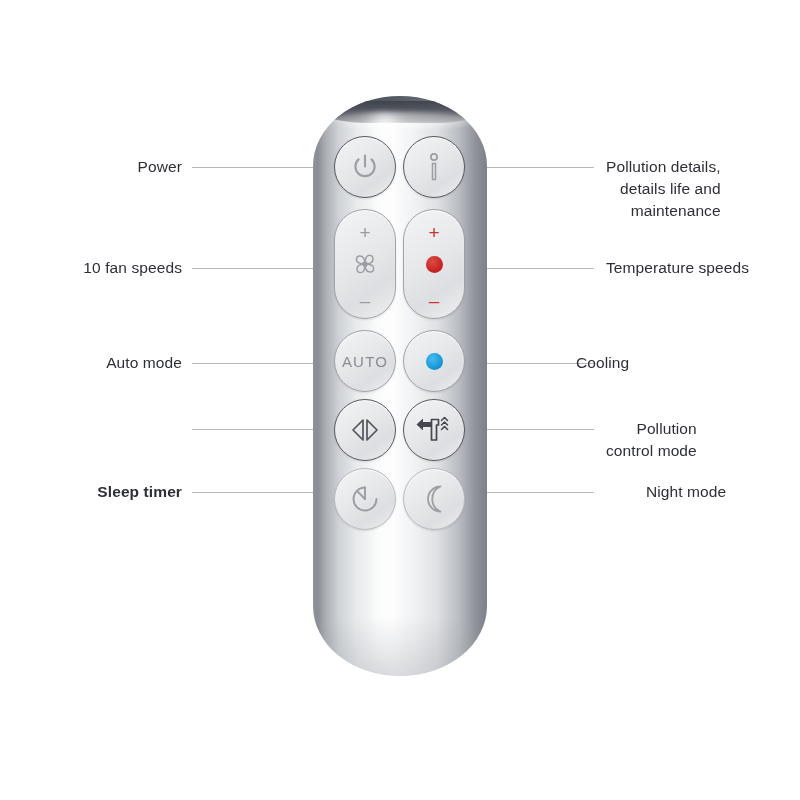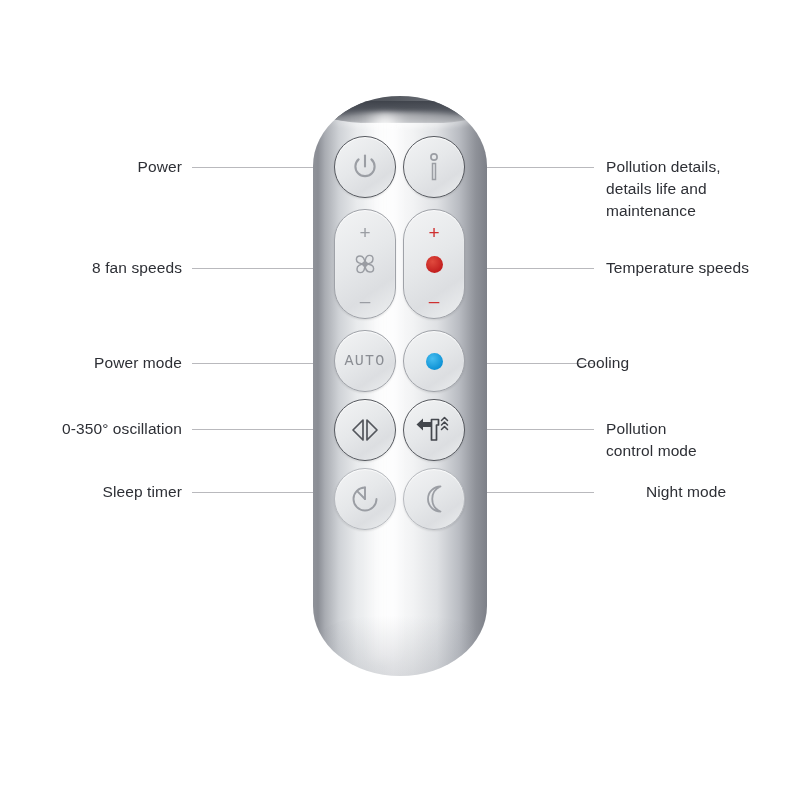--- a/index.html
+++ b/index.html
@@ -19,21 +19,21 @@
     background:#b9b9bd;
   }
   .label{
     position:absolute;
     color:#2d2f35;
     font-size:15.5px;
     line-height:22px;
     letter-spacing:.1px;
     white-space:nowrap;
   }
-  .label.right{text-align:left;}
+  .label.right{text-align:right;}
   .label.left{text-align:right;}
   .label .ln{display:block;}
 
   
   .remote{
     position:absolute;
     left:313px;top:96px;
     width:174px;height:580px;
   }
   .body-shell{
@@ -96,21 +96,21 @@
     display:flex;align-items:center;justify-content:center;
   }
   .btn.round{border-radius:50%;}
   .btn.pill{border-radius:40px;}
   .btn.soft{border-color:#9fa2a8;}
   .btn.softer{border-color:#b6b9be;}
 
   .glyph{display:block;}
   .auto-txt{
     font-size:15px;color:#8a8d93;letter-spacing:1.2px;
-    font-family:Liberation Mono, monospace;
+    font-family:Liberation Sans, sans-serif;
     text-align:center;
   }
   .sign{
     position:absolute;left:0;right:0;text-align:center;
     font-size:19px;line-height:19px;color:#9a9da3;font-weight:300;
   }
   .sign.red{color:#cf3030;}
   .dot{
     width:17px;height:17px;border-radius:50%;
   }
@@ -131,29 +131,26 @@
   <div class="leader" style="left:482px;top:167px;width:112px;"></div>
   <div class="leader" style="left:482px;top:268px;width:112px;"></div>
   <div class="leader" style="left:482px;top:363px;width:112px;"></div>
   <div class="leader" style="left:482px;top:429px;width:112px;"></div>
   <div class="leader" style="left:482px;top:492px;width:112px;"></div>
 
   <div class="label left" style="right:618px;top:156px;">
     <span class="ln">Power</span>
   </div>
   <div class="label left" style="right:618px;top:257px;">
-    <span class="ln">8 fan speeds</span>
+    <span class="ln">10 fan speeds</span>
   </div>
   <div class="label left" style="right:618px;top:352px;">
-    <span class="ln">Power mode</span>
-  </div>
-  <div class="label left" style="right:618px;top:418px;">
-    <span class="ln">0-350° oscillation</span>
-  </div>
-  <div class="label left" style="right:618px;top:481px;">
+    <span class="ln">Auto mode</span>
+  </div>
+  <div class="label left" style="right:618px;top:481px;font-weight:bold;">
     <span class="ln">Sleep timer</span>
   </div>
 
   <div class="label right" style="left:606px;top:156px;">
     <span class="ln">Pollution details,</span>
     <span class="ln">details life and</span>
     <span class="ln">maintenance</span>
   </div>
   <div class="label right" style="left:606px;top:257px;">
     <span class="ln">Temperature speeds</span>

